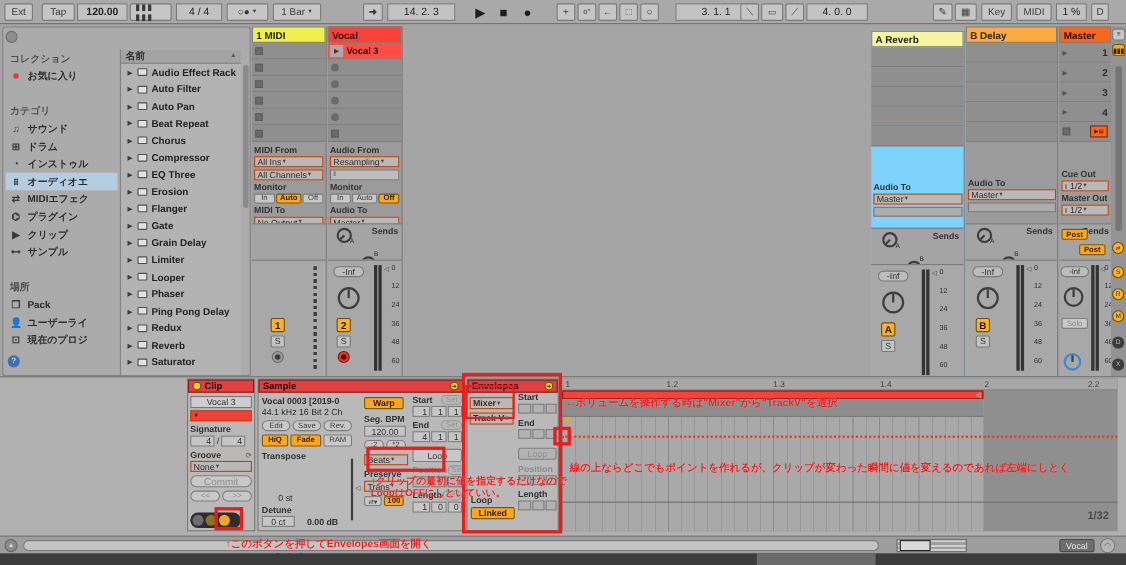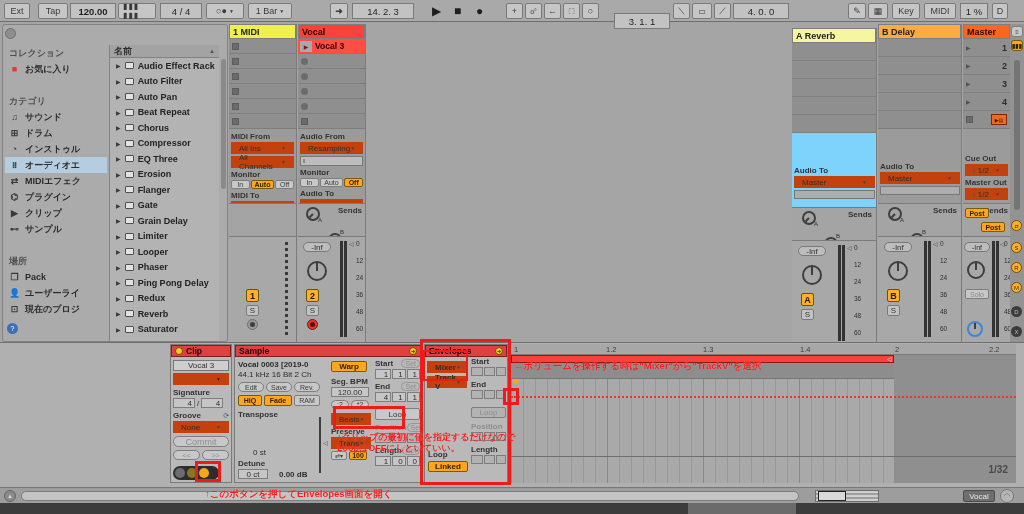--- a/index.html
+++ b/index.html
@@ -6,22 +6,22 @@
   body{background:#555;font-family:"Liberation Sans",sans-serif}
   #app{position:relative;width:1024px;height:514px;background:#a5a5a5;overflow:hidden;
        font-family:"Liberation Sans",sans-serif;font-size:9px;color:#2e2e2e}
   .abs{position:absolute}
   .btn{background:#c8c8c8;border:1px solid #7e7e7e;border-radius:2px;color:#3a3a3a;
        display:flex;align-items:center;justify-content:center;font-size:9px}
   .pill{border-radius:6px}
   .orange{background:#ffa51e;border-color:#7a5c00;color:#2e2300;font-weight:bold}
   .field{background:#bdbdbd;border:1px solid #787878;color:#2f2f2f;display:flex;align-items:center;
          padding:0 2px;font-size:8px}
-  .dd{background:#b9b9b9;border:6px solid #c2410c;display:flex;align-items:center;font-size:8px;
-      padding:0 2px;color:#2f2f2f;justify-content:space-between}
+  .dd{background:#b9b9b9;border:1px solid #c2410c;display:flex;align-items:center;font-size:8px;
+      padding:0 2px;color:#2f2f2f;justify-content:flex-start}
   .dd .car{font-size:5px;color:#444}
   .lbl{font-weight:bold;font-size:8px;color:#333}
   .hdr{display:flex;align-items:center;padding:0 3px;font-weight:bold;font-size:9px;color:#222;
        border:1px solid #7e7e7e}
   .slot{border-bottom:1px solid #7e7e7e;display:flex;align-items:center;padding:0 3px;background:#8f8f8f}
   .stopsq{width:7px;height:7px;background:#6b6b6b;border:1px solid #5c5c5c}
   .slotdot{width:7px;height:7px;border-radius:50%;background:#6b6b6b}
   .tri{font-size:6px;color:#3c3c3c}
   .folder{width:9px;height:7px;background:#e2e2e2;border:1px solid #4f4f4f;border-radius:1px;flex:none}
   .b-row{display:flex;align-items:center;gap:4px;height:15.5px;padding-left:6px}
@@ -97,21 +97,21 @@
         <span>14. 2. 3</span>
       </div>
     <div class="abs glyph" style="left:432px;top:5px;font-size:12px">▶</div>
     <div class="abs glyph" style="left:454px;top:5px;font-size:12px">■</div>
     <div class="abs glyph" style="left:476px;top:5px;font-size:12px">●</div>
     <div class="abs tbtn" style="left:506px;top:3px;width:17px">+</div>
     <div class="abs tbtn" style="left:525px;top:3px;width:17px;font-size:7px">o°</div>
     <div class="abs tbtn" style="left:544px;top:3px;width:17px">←</div>
     <div class="abs tbtn" style="left:563px;top:3px;width:17px;font-size:7px">⬚</div>
     <div class="abs tbtn" style="left:582px;top:3px;width:17px">○</div>
-    <div class="abs tfield" style="left:614px;top:13px;width:56px">
+    <div class="abs tfield" style="left:614px;top:3px;width:74px">
         <span>3. 1. 1</span>
       </div>
     <div class="abs tbtn" style="left:673px;top:3px;width:17px">⟍</div>
     <div class="abs tbtn" style="left:692px;top:3px;width:20px;font-size:8px">▭</div>
     <div class="abs tbtn" style="left:714px;top:3px;width:17px">⟋</div>
     <div class="abs tfield" style="left:733px;top:3px;width:56px">
         <span>4. 0. 0</span>
       </div>
 
     <div class="abs tbtn" style="left:848px;top:3px;width:18px">✎</div>
@@ -922,17 +922,18 @@
     <div class="abs" style="left:688px;top:0;width:108px;height:11px;background:#6b6b6b"></div>
   </div>
 
   <div class="redbox" style="left:420px;top:339px;width:91px;height:146px"></div>
   <div class="redbox" style="left:423px;top:350px;width:45px;height:31px;border-width:2px"></div>
   <div class="redbox" style="left:333px;top:406px;width:72px;height:23px"></div>
   <div class="redbox" style="left:195px;top:461px;width:26px;height:21px"></div>
   <div class="redbox" style="left:503px;top:388px;width:16px;height:17px"></div>
 
   <div class="ann" style="left:514px;top:360px">←ボリュームを操作する時は"Mixer"から"TrackV"を選択</div>
+  <div class="ann" style="left:518px;top:419px">線の上ならどこでもポイントを作れるが、クリップが変わった瞬間に値を変えるのであれば左端にしとく</div>
   <div class="ann" style="left:337px;top:431px;font-size:9px">↑クリップの最初に値を指定するだけなので</div>
   <div class="ann" style="left:337px;top:442px;font-size:9px">LoopはOFFにしといていい。</div>
   <div class="ann" style="left:205px;top:488px">↑このボタンを押してEnvelopes画面を開く</div>
 
 </div>
 
 </body></html>

